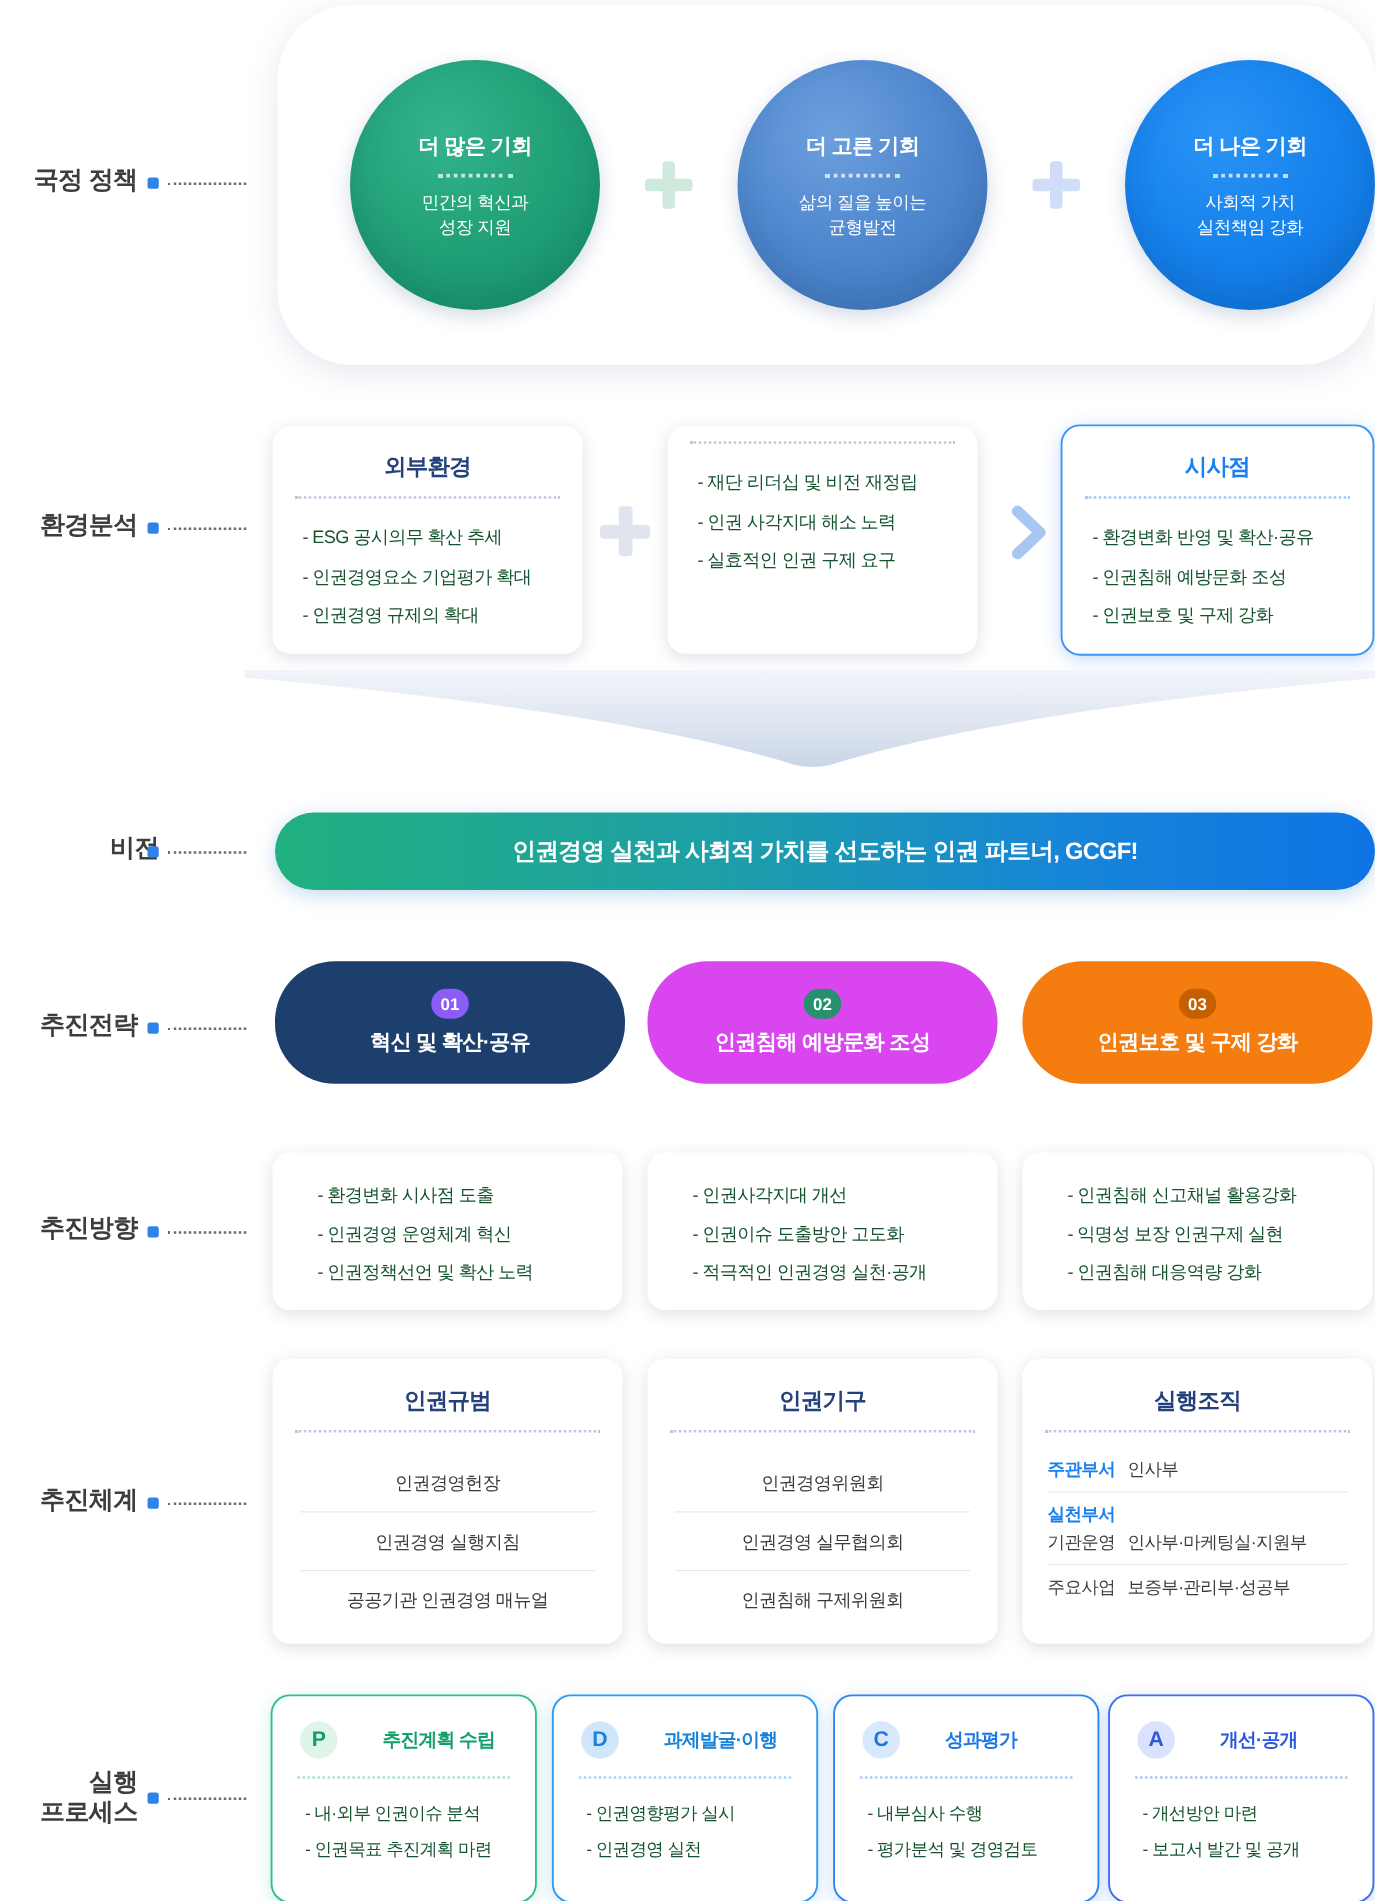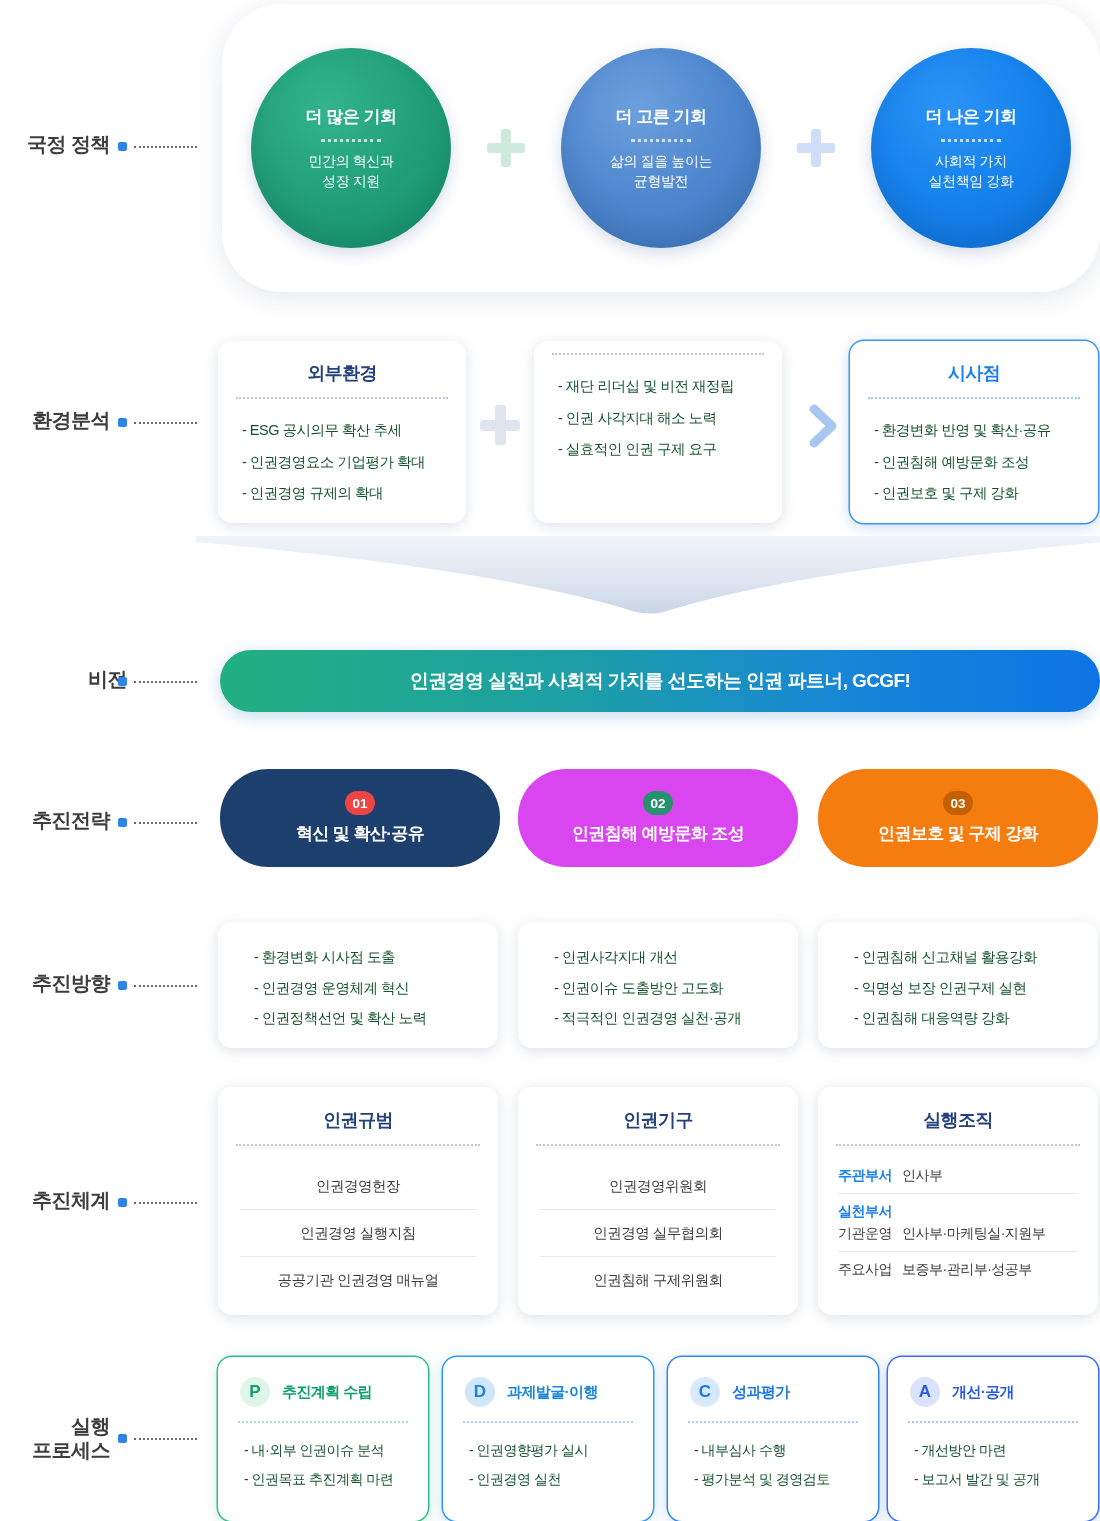--- a/index.html
+++ b/index.html
@@ -36,21 +36,21 @@
   
   .policy-band {
     position: absolute;
     left: 222px; top: 4px; width: 878px; height: 288px;
     background: #fff;
     border-radius: 60px;
     box-shadow: 0 6px 26px rgba(60,80,120,.13);
   }
   .policy-row {
     position: absolute; left: 222px; top: 4px; width: 878px; height: 288px;
-    display: flex; align-items: center; justify-content: center; gap: 16px;
+    display: flex; align-items: center; justify-content: flex-end; gap: 16px;
   }
   .pcircle {
     width: 200px; height: 200px; border-radius: 50%;
     display: flex; flex-direction: column;
     align-items: center; justify-content: center;
     color: #ffffff; text-align: center;
     box-shadow: inset 0 -14px 26px rgba(0,0,0,.09), 0 5px 16px rgba(30,70,130,.20);
   }
   .pcircle.c1 { background: radial-gradient(circle at 38% 30%, #33b48c 0%, #22a078 48%, #12916c 100%); }
   .pcircle.c2 { background: radial-gradient(circle at 38% 30%, #6d9fdd 0%, #4f88cf 48%, #3c75bf 100%); }
@@ -137,21 +137,21 @@
     align-items: center; justify-content: center;
     color: #ffffff;
   }
   .strat .num {
     width: 30px; height: 24px; border-radius: 12px;
     display: flex; align-items: center; justify-content: center;
     font-size: 13.5px; font-weight: 700; margin-bottom: 7px;
   }
   .strat .slabel { font-size: 17px; font-weight: 700; letter-spacing: -.6px; }
   .strat.s1 { background: #1d3f6e; }
-  .strat.s1 .num { background: #ef4444; }
+  .strat.s1 .num { background: #8b5cf6; }
   .strat.s2 { background: #d946ef; }
   .strat.s2 .num { background: #27906f; }
   .strat.s3 { background: #f57c0f; }
   .strat.s3 .num { background: #c55f00; }
 
   
   .dir-row { position: absolute; left: 0; top: 922px; width: 1100px; height: 126px; }
   .dir-card { position: absolute; top: 0; width: 280px; height: 126px; }
   .dir-card .bullets { padding: 28px 0 0 36px; }
   .dir-card .bullets li { margin-bottom: 16px; font-size: 14.5px; }
@@ -186,21 +186,21 @@
   .pdca {
     position: absolute; top: 0; width: 210px; height: 164px;
     background: #fff; border-radius: 14px;
   }
   .pdca-head { display: flex; align-items: center; gap: 12px; padding: 20px 0 0 22px; }
   .pdca-badge {
     width: 30px; height: 30px; border-radius: 50%;
     display: flex; align-items: center; justify-content: center;
     font-size: 17px; font-weight: 700; flex: 0 0 auto;
   }
-  .pdca-name { font-size: 15px; font-weight: 700; letter-spacing: -.6px; }
+  .pdca-name { font-size: 15px; font-weight: 700; letter-spacing: -.6px; margin-left: 24px; }
   .pdca .card-sep { margin: 14px 20px 0; }
   .pdca .bullets { padding: 20px 0 0 26px; }
   .pdca .bullets li { font-size: 14px; margin-bottom: 15px; }
 
   .pdca.p { box-shadow: 0 0 0 1.5px #2fc08a, 0 3px 14px rgba(40,180,130,.28); }
   .pdca.p .pdca-badge { background: #dff5ea; color: #12a06a; }
   .pdca.p .pdca-name { color: #12a06a; }
   .pdca.p .card-sep { border-top-color: #a9e3c9; }
 
   .pdca.d { box-shadow: 0 0 0 1.5px #2e9bf0, 0 3px 14px rgba(40,140,235,.28); }

